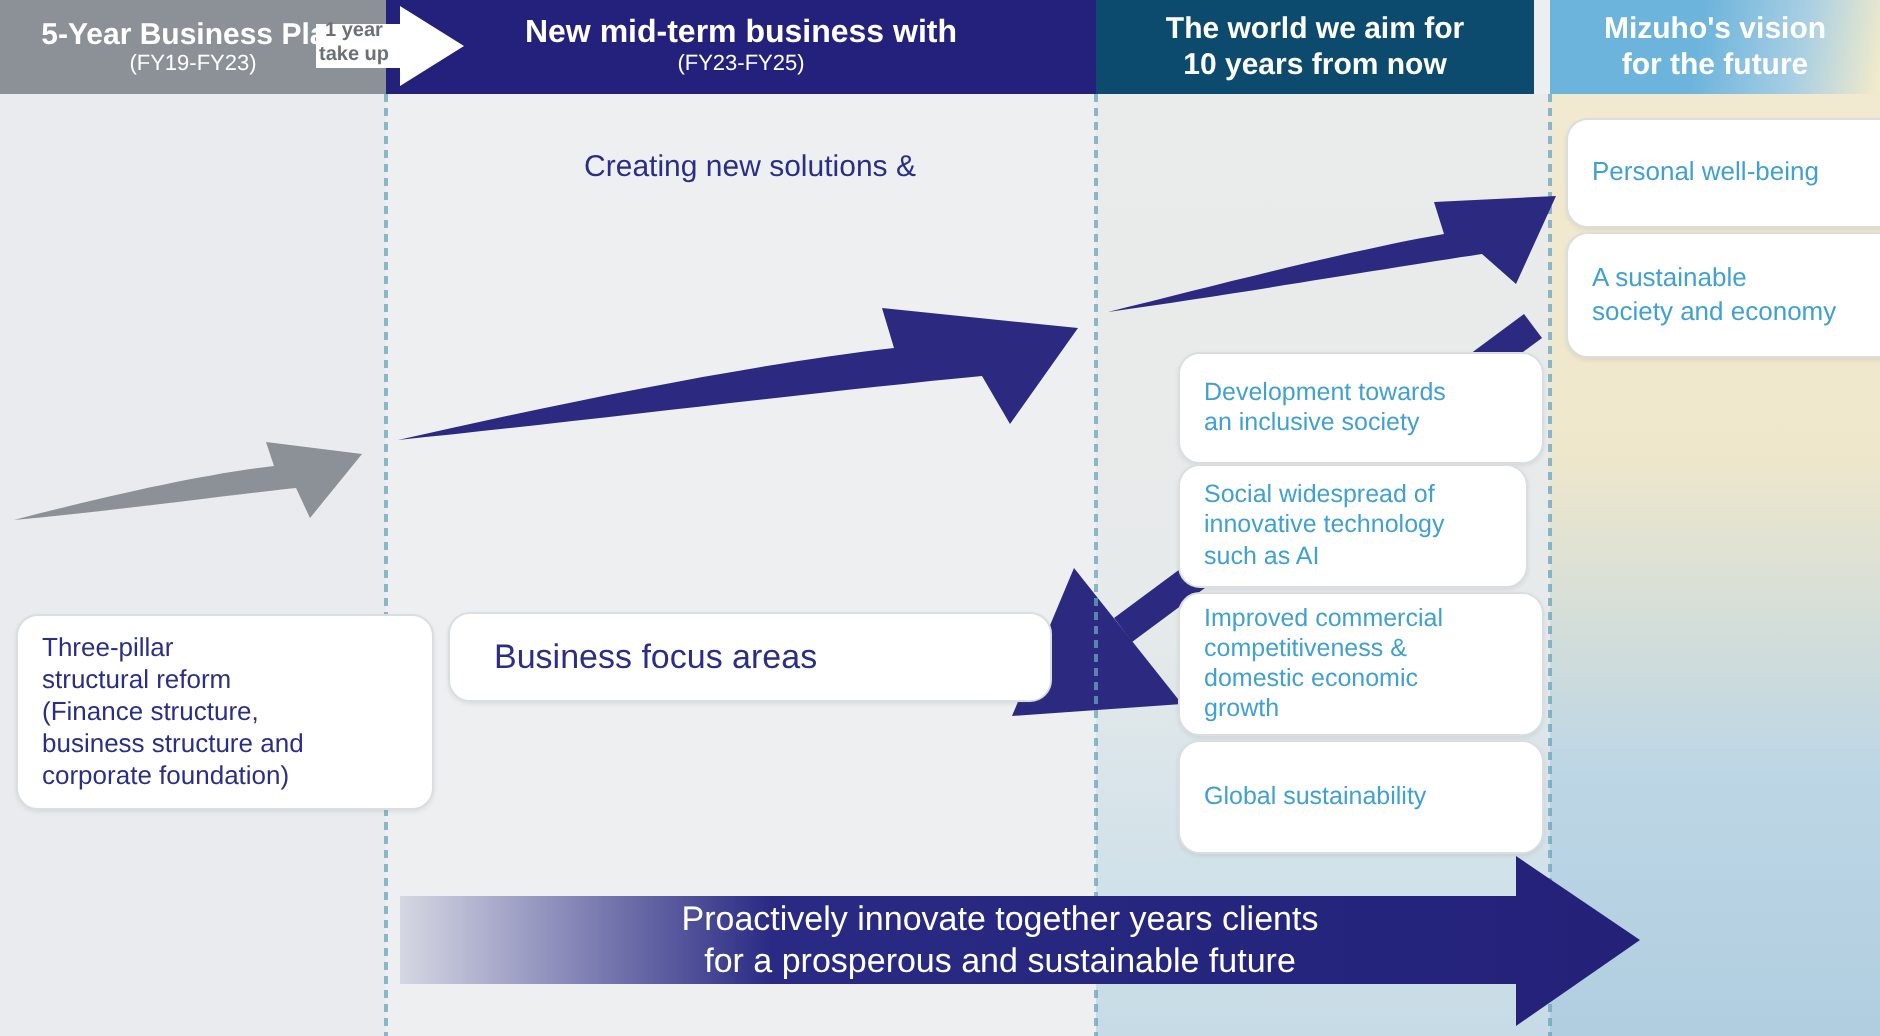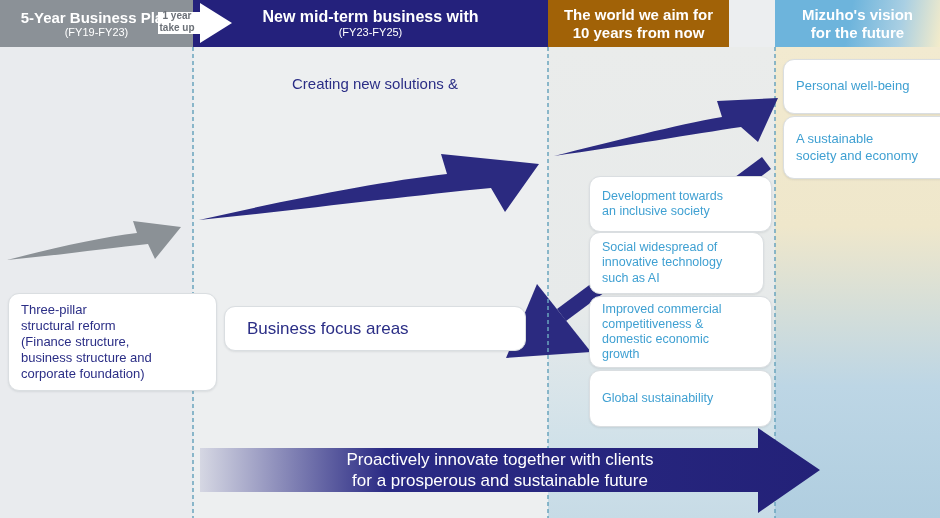--- a/index.html
+++ b/index.html
@@ -18,32 +18,32 @@
     background:repeating-linear-gradient(to bottom,#69a4bd 0 4px,rgba(0,0,0,0) 4px 7px);opacity:.75;}
   .dash1{left:192px;} .dash2{left:547px;} .dash3{left:774px;}
   
   .hdr{position:absolute;top:0;height:47px;z-index:6;color:#fff;display:flex;flex-direction:column;
        align-items:center;justify-content:center;text-align:center;line-height:1.15;}
   .hdr .t{font-weight:bold;font-size:15px;}
   .hdr .s{font-size:11px;}
   .hdr1{left:0;width:193px;background:#8b9197;}
   .hdr2{left:193px;width:355px;background:#24217c;}
   .hdr2 .t{font-size:16px;}
-  .hdr3{left:548px;width:181px;background:#a16207;}
+  .hdr3{left:548px;width:219px;background:#0c4a6e;}
   .hdr4{left:775px;width:165px;background:linear-gradient(100deg,#6db4dc 45%,#a9cfe3 75%,#f4ecca 100%);}
   .yeararrow{position:absolute;left:150px;top:0;z-index:7;}
   .yeartext{position:absolute;left:152px;top:10px;width:50px;z-index:8;text-align:center;
     font-size:10px;font-weight:bold;color:#6b7077;line-height:12px;}
   
   .box{position:absolute;background:#fff;border:1px solid #dcе0e3;border:1px solid #dadee1;
     border-radius:11px;z-index:4;box-shadow:0 1px 2px rgba(80,90,100,.12);
     display:flex;flex-direction:column;justify-content:center;}
   .navytxt{color:#2b2e86;}
   .bluetxt{color:#3fa0d2;}
-  .box-threepillar{left:8px;top:293px;width:183px;height:96px;padding:0 12px;font-size:13px;line-height:16px;}
+  .box-threepillar{left:8px;top:307px;width:183px;height:96px;padding:0 12px;font-size:13px;line-height:16px;}
   .box-focus{left:224px;top:306px;width:278px;height:43px;padding:0 0 0 22px;font-size:17px;}
   .box-enhance{left:224px;top:351px;width:278px;height:72px;padding:0 0 0 22px;font-size:17px;line-height:20px;}
   .wbox{left:589px;width:157px;padding:0 12px;font-size:12.5px;line-height:15.5px;}
   .wbox1{top:176px;height:54px;}
   .wbox2{top:232px;height:60px;width:149px;}
   .wbox3{top:296px;height:70px;line-height:15px;}
   .wbox4{top:370px;height:55px;}
   .vbox{left:783px;width:149px;padding:0 12px;font-size:13px;line-height:16.5px;}
   .vbox1{top:59px;height:53px;}
   .vbox2{top:116px;height:61px;}
@@ -89,21 +89,21 @@
     <defs>
       <linearGradient id="bgrad" x1="0" y1="0" x2="1" y2="0">
         <stop offset="0" stop-color="#2a2a84" stop-opacity="0.12"></stop>
         <stop offset="0.30" stop-color="#2a2a84" stop-opacity="1"></stop>
         <stop offset="1" stop-color="#232178" stop-opacity="1"></stop>
       </linearGradient>
     </defs>
     <polygon points="5,23 563,23 563,3 625,45 563,88 563,67 5,67" fill="url(#bgrad)"></polygon>
   </svg>
   <div class="bannertext">
-    <div>Proactively innovate together with clients</div>
+    <div>Proactively innovate together years clients</div>
     <div>for a prosperous and sustainable future</div>
   </div>
 
   <div class="note">
     <div>Creating new solutions &amp;</div>
   </div>
 
   <div class="box box-threepillar navytxt">
     <div>Three-pillar<br>structural reform<br>(Finance structure,<br>business structure and<br>corporate foundation)</div>
   </div>

